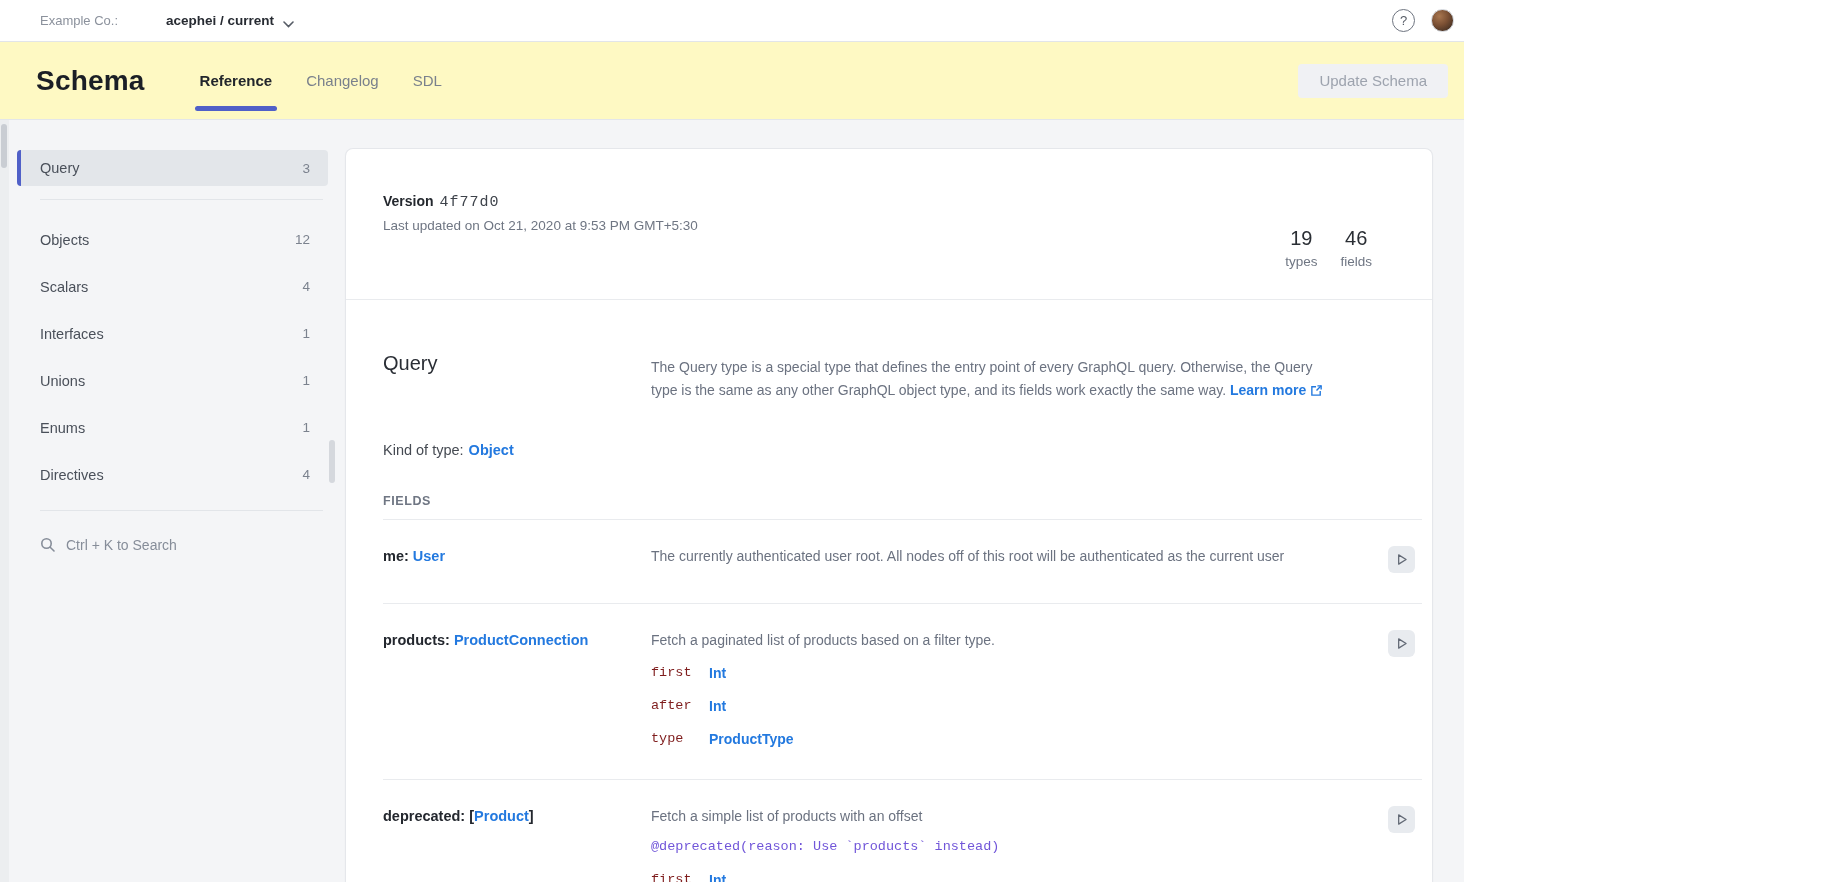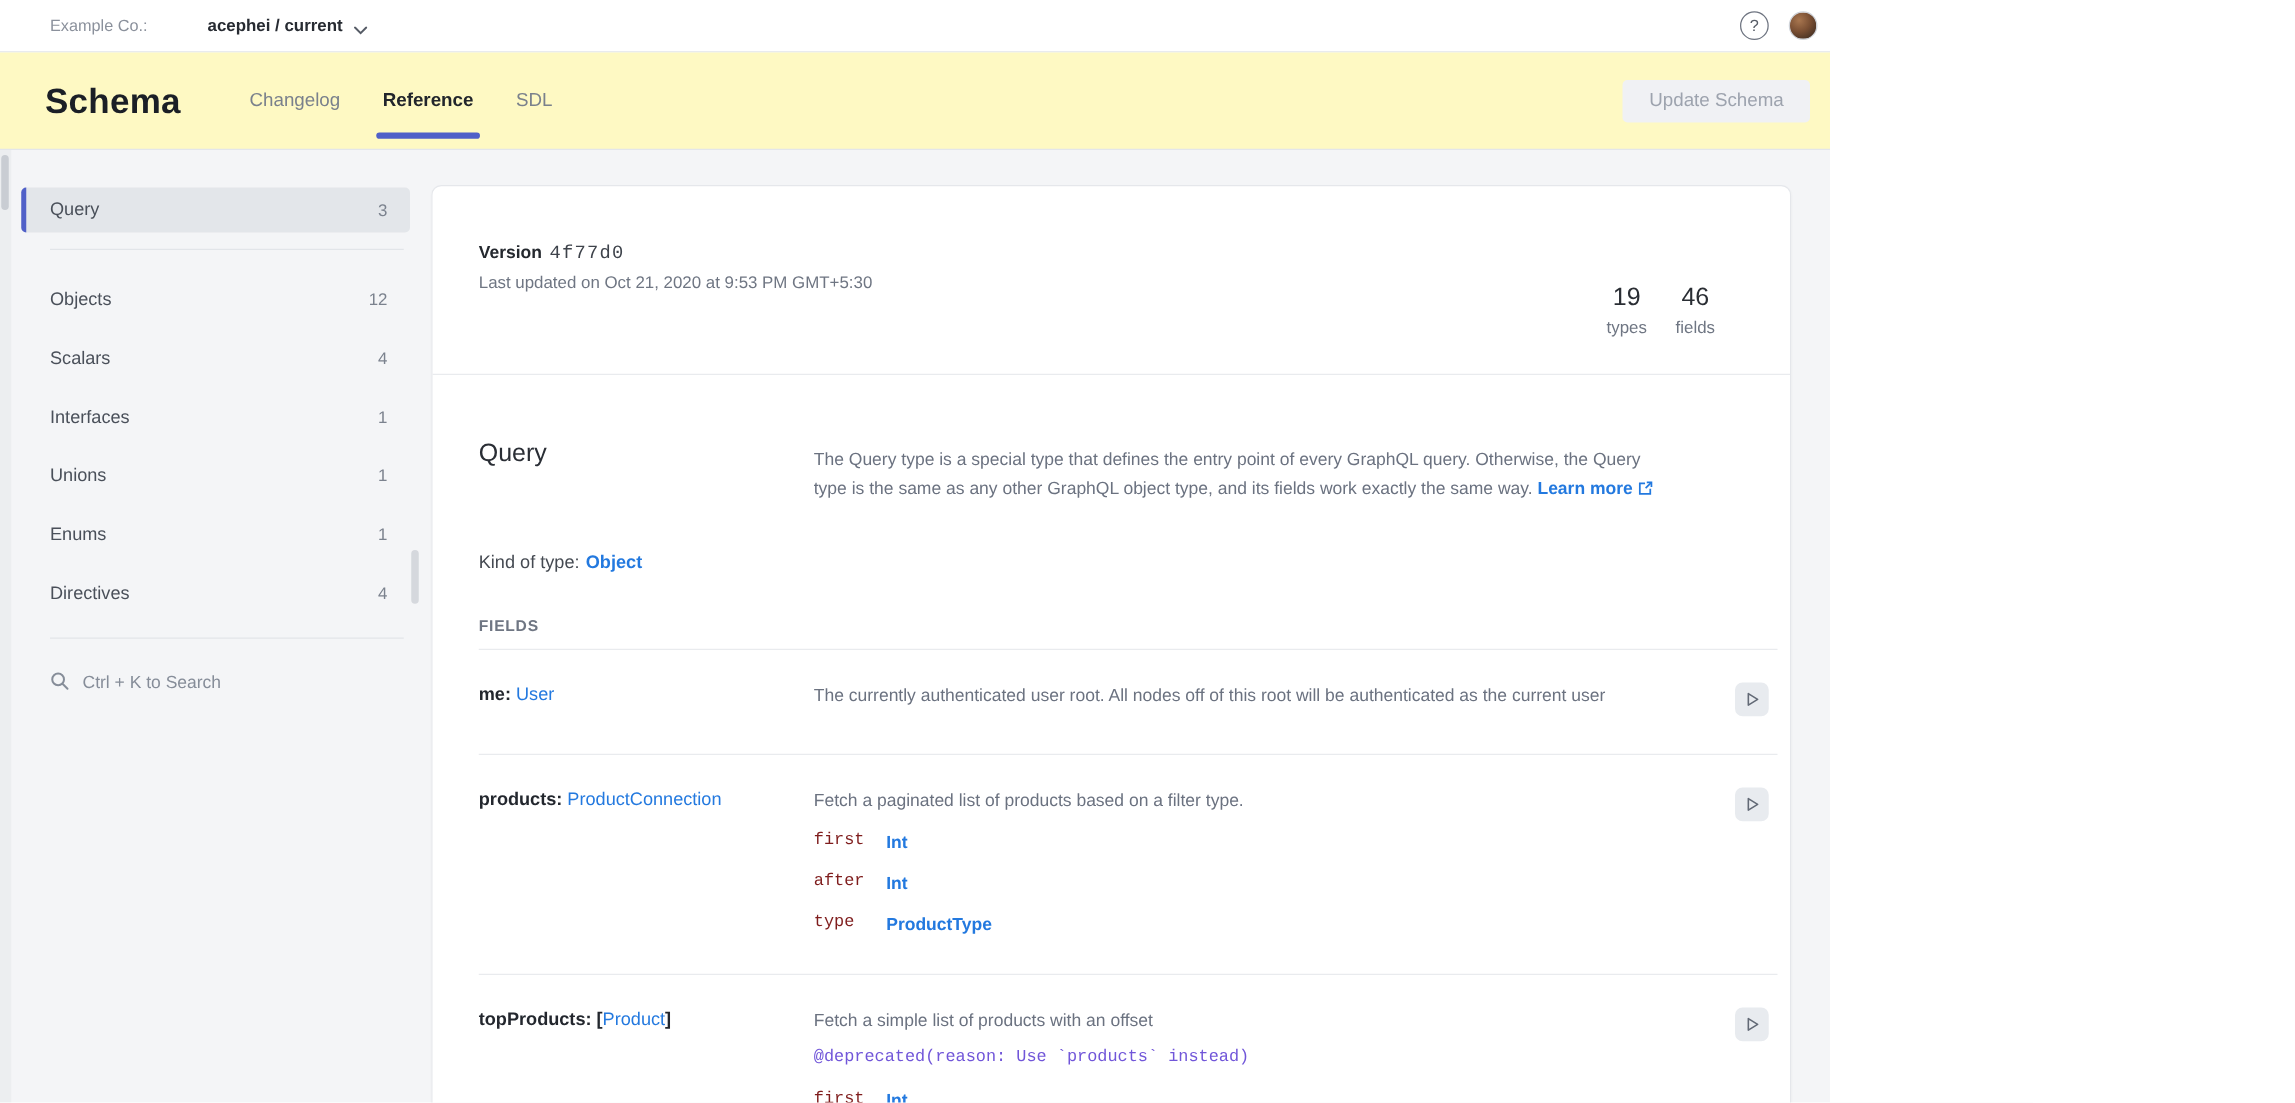--- a/index.html
+++ b/index.html
@@ -87,21 +87,21 @@
   .ext-icon { display:inline-block; vertical-align:-2px; margin-left:4px; }
   .kind-line { margin-top:38px; font-size:14.5px; color:#454a52; }
   .kind-line .link { font-weight:700; margin-left:5px; }
   .fields-label { margin-top:36px; margin-bottom:11px; font-size:12.5px; font-weight:700;
             letter-spacing:0.6px; color:#6f7683; }
   .fields { margin-right:0; }
   .field-row { display:grid; grid-template-columns:268px 1fr 44px;
             border-top:1px solid #e9ebee; padding:26px 0 30px; }
   .field-row:last-child { border-bottom:1px solid #e9ebee; }
   .field-sig { font-size:14.5px; font-weight:700; color:#23272e; line-height:20px; }
-  .field-sig .link { font-weight:400; }
+  .field-sig .link { font-weight:700; }
   .field-desc { font-size:14px; color:#6b7280; line-height:20px; }
   .dep-line { margin-top:11px; font-size:13.5px; line-height:20px; color:var(--deprecated); }
   .arg-row { display:grid; grid-template-columns:58px auto; margin-top:13px; line-height:20px; }
   .arg-name { font-size:13.5px; color:#7f1d1d; }
   .arg-type { font-size:14px; font-weight:700; }
   .play-btn { width:27px; height:27px; border:none; border-radius:6px; background:#e8ebef;
             cursor:pointer; display:flex; align-items:center; justify-content:center;
             justify-self:end; margin-right:7px; }
   .search-icon-svg, .chev-svg { display:block; }
 </style>
@@ -120,22 +120,22 @@
     </button>
     <div class="topbar-right">
       <button class="help-btn">?</button>
       <div class="avatar"></div>
     </div>
   </div>
 
   <div class="appheader">
     <h1 class="page-title">Schema</h1>
     <nav class="tabs">
+        <button class="tab active">Reference</button>
         <button class="tab">Changelog</button>
-        <button class="tab active">Reference</button>
         <button class="tab">SDL</button>
       </nav>
     <button class="update-btn">Update Schema</button>
   </div>
 
   <div class="content">
     <div class="left-strip">
         <div class="thumb"></div>
       </div>
     <div class="gutter-thumb"></div>
@@ -261,21 +261,21 @@
           </div>
      </div>
      <button class="play-btn">
                 <svg width="17" height="17" viewBox="0 0 24 24">
                   <path d="M8 5.5L18.5 12L8 18.5Z" fill="none" stroke="#636a76" stroke-width="1.8" stroke-linejoin="round"></path>
                 </svg>
               </button>
    </div>
             <div class="field-row">
      <div class="field-sig">
-       <span>topProducts:</span>
+       <span>deprecated:</span>
        [<a class="link">Product</a>]
      </div>
      <div>
        <div class="field-desc">Fetch a simple list of products with an offset</div>
        <div class="dep-line mono">@deprecated(reason: Use `products` instead)</div>
        <div class="arg-row">
             <span class="arg-name mono">first</span>
             <a class="arg-type link">Int</a>
           </div>
      </div>

